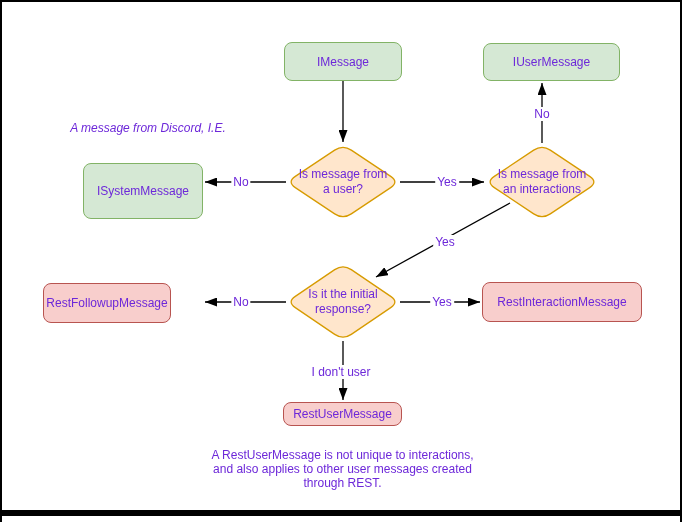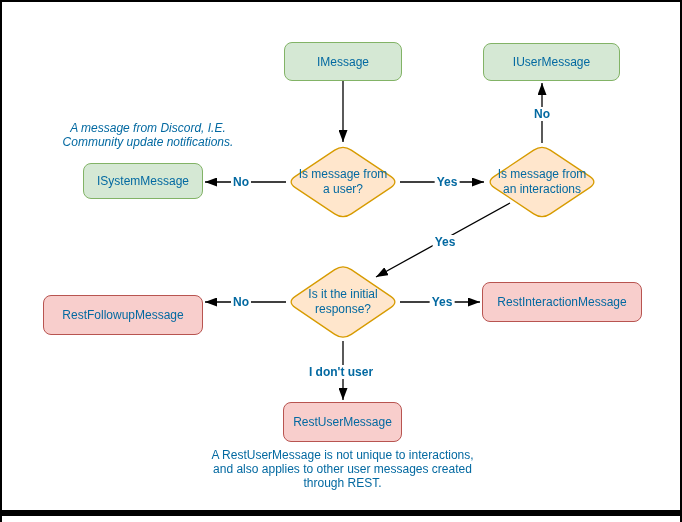--- a/index.html
+++ b/index.html
@@ -5,21 +5,21 @@
   html,body{margin:0;padding:0;background:#fff;}
   #canvas{
     position:relative;
     width:682px;height:522px;
     box-sizing:border-box;
     background:var(--background,#ffffff);
     border:2px solid var(--border,#000000);
     border-bottom:none;
     font-family:"Liberation Sans", sans-serif;
     font-size:12px;
-    color:#0369a1;
+    color:#6d28d9;
     overflow:hidden;
   }
   #edges{position:absolute;left:0;top:0;width:682px;height:522px;}
   .edge-line{stroke:var(--edge,#000);stroke-width:1.3;fill:none;}
   .arrowhead{fill:var(--edge,#000);}
   .diamond{fill:var(--orange-fill,#ffe6cc);stroke:var(--orange-stroke,#d79b00);stroke-width:1.3;}
   .node{
     position:absolute;
     box-sizing:border-box;
     border-radius:8px;
@@ -32,21 +32,20 @@
     position:absolute;
     display:flex;flex-direction:column;align-items:center;justify-content:center;
     text-align:right;line-height:15px;
   }
   .edge-label{
     position:absolute;
     transform:translate(-50%,-50%);
     background:var(--background,#fff);
     padding:0 2px;
     white-space:nowrap;
-    font-weight:bold;
   }
   .note{
     position:absolute;
     text-align:center;
     line-height:14px;
   }
   .note span{display:block;}
   #bottom-bar{
     position:absolute;
     left:0;top:508px;width:682px;height:6px;
@@ -80,33 +79,33 @@
   </svg>
 
   <div class="node green" style="left:282px;top:40px;width:118px;height:39px;">
     <span>IMessage</span>
   </div>
 
   <div class="node green" style="left:481px;top:41px;width:137px;height:38px;">
     <span>IUserMessage</span>
   </div>
 
-  <div class="node green" style="left:81px;top:161px;width:120px;height:36px;">
+  <div class="node green" style="left:81px;top:161px;width:120px;height:56px;">
     <span>ISystemMessage</span>
   </div>
 
-  <div class="node red" style="left:41px;top:293px;width:160px;height:40px;">
+  <div class="node red" style="left:41px;top:281px;width:128px;height:40px;">
     <span>RestFollowupMessage</span>
   </div>
 
   <div class="node red" style="left:480px;top:280px;width:160px;height:40px;">
     <span>RestInteractionMessage</span>
   </div>
 
-  <div class="node red" style="left:281px;top:400px;width:119px;height:40px;">
+  <div class="node red" style="left:281px;top:400px;width:119px;height:24px;">
     <span>RestUserMessage</span>
   </div>
 
   <div class="diamond-label" style="left:285px;top:142px;width:112px;height:76px;">
     <span>Is message from</span>
     <span>a user?</span>
   </div>
 
   <div class="diamond-label" style="left:484px;top:142px;width:112px;height:76px;">
     <span>Is message from</span>
@@ -121,21 +120,20 @@
   <div class="edge-label" style="left:239px;top:180px;">No</div>
   <div class="edge-label" style="left:445px;top:180px;">Yes</div>
   <div class="edge-label" style="left:540px;top:112px;">No</div>
   <div class="edge-label" style="left:443px;top:240px;">Yes</div>
   <div class="edge-label" style="left:239px;top:300px;">No</div>
   <div class="edge-label" style="left:440px;top:300px;">Yes</div>
   <div class="edge-label" style="left:339px;top:370px;">I don't user</div>
 
   <div class="note" style="left:38px;top:119px;width:216px;font-style:italic;">
     <span>A message from Discord, I.E.</span>
-    <span>Community update notifications.</span>
   </div>
 
   <div class="note" style="left:168px;top:446px;width:345px;">
     <span>A RestUserMessage is not unique to interactions,</span>
     <span>and also applies to other user messages created</span>
     <span>through REST.</span>
   </div>
 
   <div id="bottom-bar"></div>
 </div>

